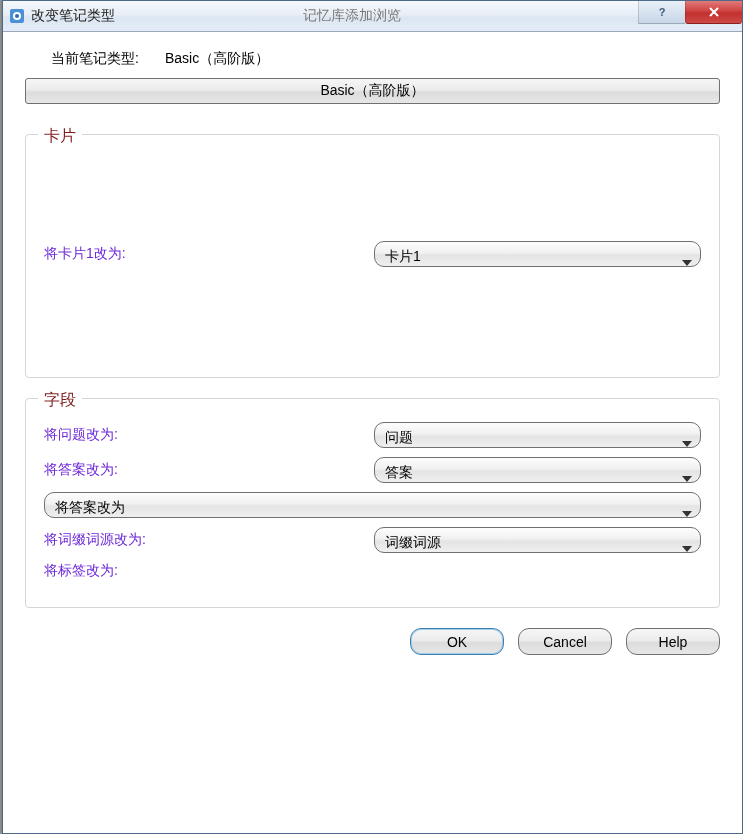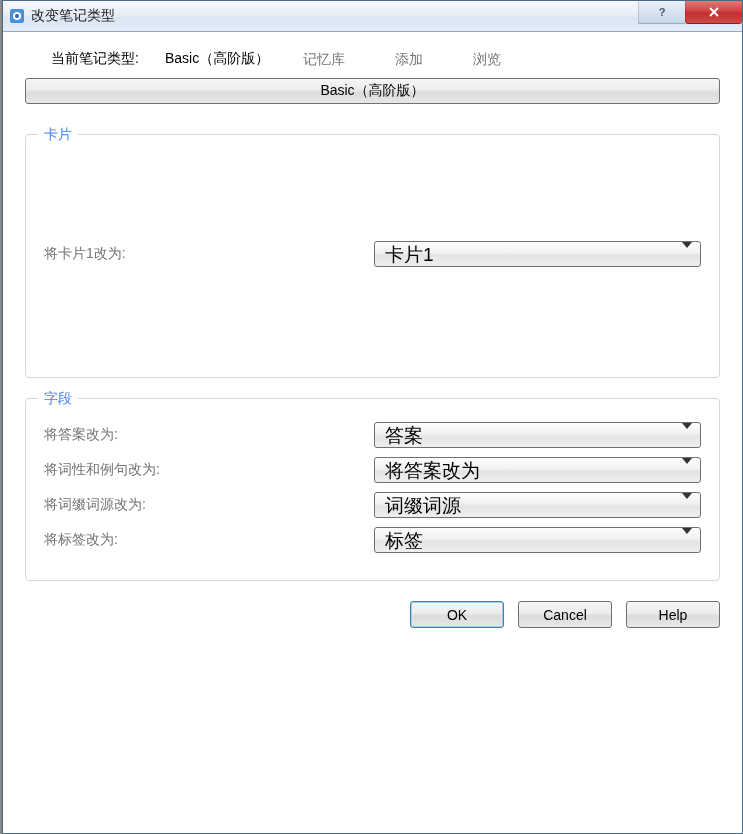--- a/index.html
+++ b/index.html
@@ -48,27 +48,25 @@
   .titlebar .title {
     color: #222;
     font-size: 14px;
   }
   .titlebar .bg-tabs {
     position: absolute;
     left: 300px;
     top: 0;
     height: 30px;
     display: flex;
-    gap: 50px;
     align-items: center;
     color: #777;
     font-size: 14px;
     pointer-events: none;
     text-shadow: 0 0 1px rgba(255,255,255,0.5);
-    margin-top: 44px;
   }
   .titlebar .controls {
     position: absolute;
     right: 0;
     top: 0;
     height: 22px;
     display: flex;
   }
   .titlebar .controls .win-btn {
     width: 46px;
@@ -139,73 +137,73 @@
     margin-top: 20px;
     position: relative;
     padding: 14px 18px 18px 18px;
   }
   .groupbox .legend {
     position: absolute;
     top: -9px;
     left: 12px;
     background: #fff;
     padding: 0 6px;
-    font-size: 14px;
-    color: #3b82f6;
+    font-size: 16px;
+    color: #7f1d1d;
     font-family: Liberation Serif, serif;
   }
   .groupbox.card-box {
     height: 210px;
     display: flex;
     flex-direction: column;
     justify-content: center;
   }
 
   .field-row {
     display: flex;
     align-items: center;
     margin: 9px 0;
   }
   .field-row .flabel {
     width: 330px;
     font-size: 14px;
-    color: #737373;
+    color: #6d28d9;
   }
   .combo {
     flex: 1;
     height: 24px;
     border: 1px solid #707070;
     background: linear-gradient(to bottom, #fdfdfd 0%, #f1f1f1 45%, #e4e4e4 55%, #efefef 100%);
-    border-radius: 3px;
-    display: flex;
-    align-items: flex-start;
+    border-radius: 10px;
+    display: flex;
+    align-items: flex-end;
     justify-content: space-between;
     padding: 0 8px 0 10px;
-    font-size: 19px;
+    font-size: 14px;
     color: #000;
     cursor: pointer;
     position: relative;
   }
   .combo .chev {
     width: 10px; height: 6px;
   }
 
   
   .button-bar {
     display: flex;
     justify-content: flex-end;
     gap: 14px;
     margin-top: 20px;
   }
   .push-btn {
     width: 92px;
     height: 25px;
     border: 1px solid #707070;
     background: linear-gradient(to bottom, #f6f6f6 0%, #ececec 45%, #dcdcdc 55%, #e7e7e7 100%);
-    border-radius: 3px;
+    border-radius: 11px;
     font-size: 14px;
     color: #000;
     cursor: pointer;
     display: flex;
     align-items: center;
     justify-content: center;
     font-family: inherit;
   }
   .push-btn.default {
     border: 1px solid #3c7fb1;
@@ -267,61 +265,63 @@
           <svg class="chev" viewBox="0 0 10 6">
             <polygon points="0,0 10,0 5,6" fill="#333"></polygon>
           </svg>
         </div>
       </div>
     </div>
 
     <div class="groupbox">
       <span class="legend">字段</span>
 
-
-
-
-      <div class="field-row">
-        <span class="flabel">将答案改为:</span>
-        <div class="combo">
-          <span>答案</span>
+      <div class="field-row">
+        <span class="flabel">将问题改为:</span>
+        <div class="combo">
+          <span>问题</span>
           <svg class="chev" viewBox="0 0 10 6">
               <polygon points="0,0 10,0 5,6" fill="#333"></polygon>
             </svg>
         </div>
       </div>
 
-      <div class="field-row">
-        <span class="flabel">将词性和例句改为:</span>
-        <div class="combo">
-          <span>将答案改为</span>
+
+
+      <div class="field-row">
+        <span class="flabel">将答案改为:</span>
+        <div class="combo">
+          <span>答案</span>
           <svg class="chev" viewBox="0 0 10 6">
               <polygon points="0,0 10,0 5,6" fill="#333"></polygon>
             </svg>
         </div>
       </div>
 
       <div class="field-row">
-        <span class="flabel">将词缀词源改为:</span>
-        <div class="combo">
-          <span>词缀词源</span>
+        <div class="combo">
+          <span>将答案改为</span>
           <svg class="chev" viewBox="0 0 10 6">
               <polygon points="0,0 10,0 5,6" fill="#333"></polygon>
             </svg>
         </div>
       </div>
 
       <div class="field-row">
-        <span class="flabel">将标签改为:</span>
-        <div class="combo">
-          <span>标签</span>
+        <span class="flabel">将词缀词源改为:</span>
+        <div class="combo">
+          <span>词缀词源</span>
           <svg class="chev" viewBox="0 0 10 6">
               <polygon points="0,0 10,0 5,6" fill="#333"></polygon>
             </svg>
         </div>
+      </div>
+
+      <div class="field-row">
+        <span class="flabel">将标签改为:</span>
       </div>
 
     </div>
 
     <div class="button-bar">
       <div class="push-btn default">
         <span>OK</span>
       </div>
       <div class="push-btn">
         <span>Cancel</span>

